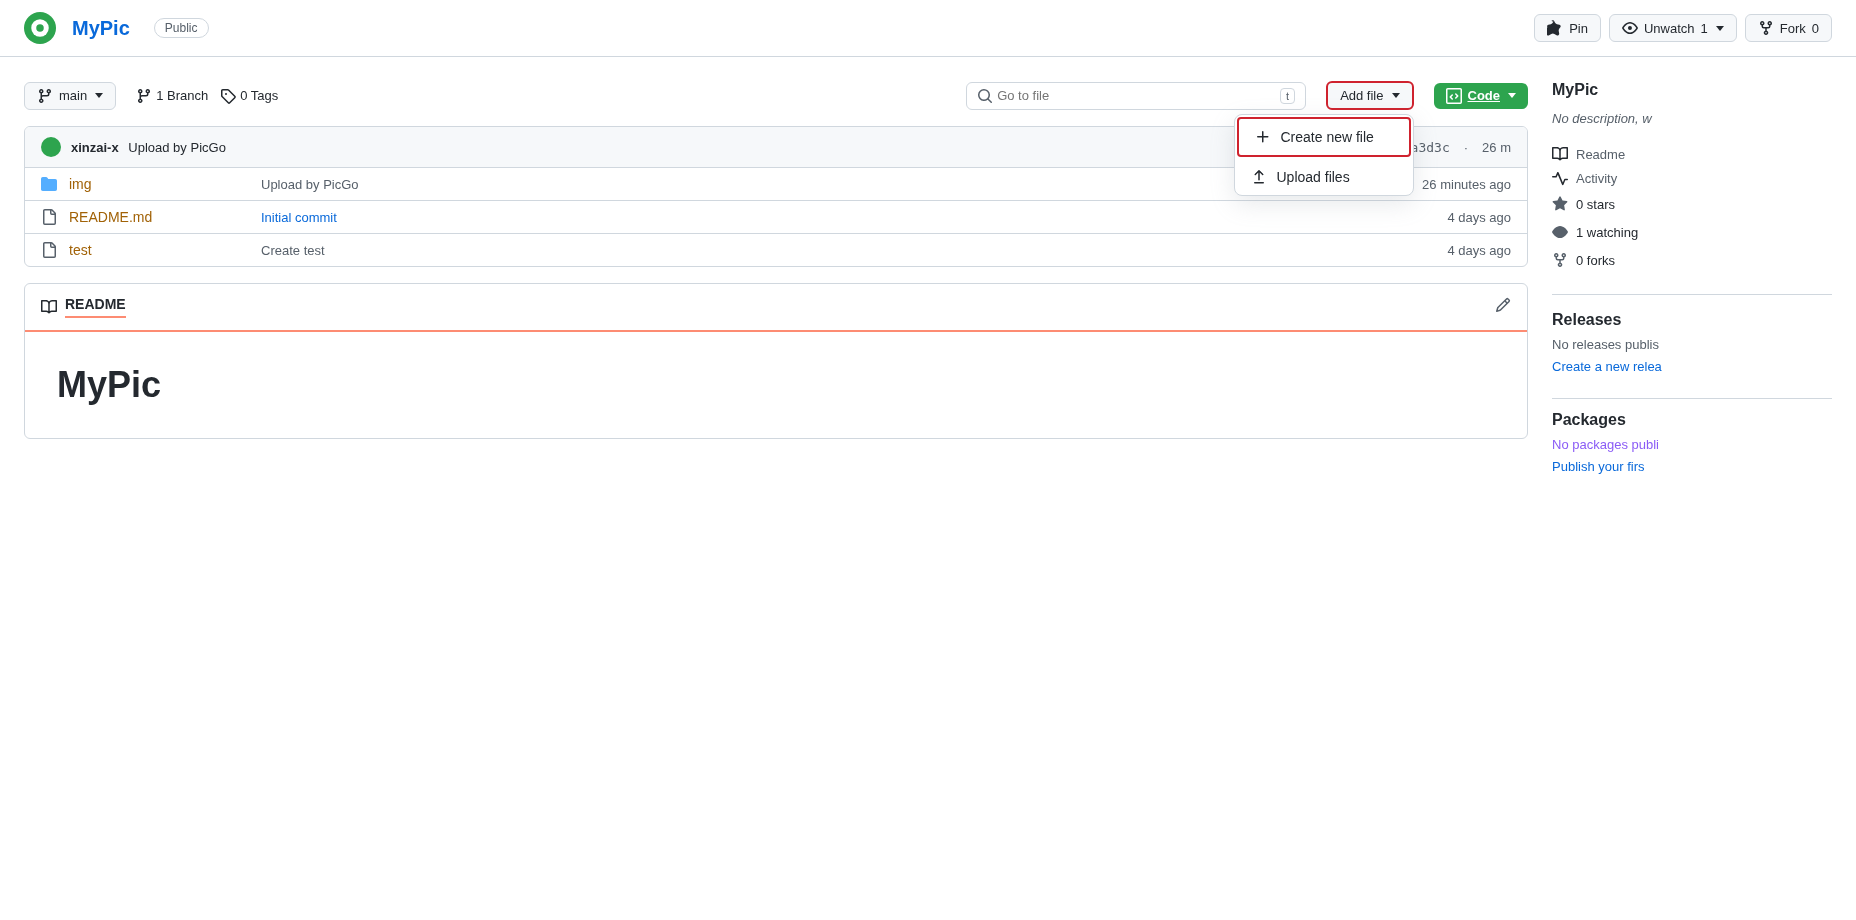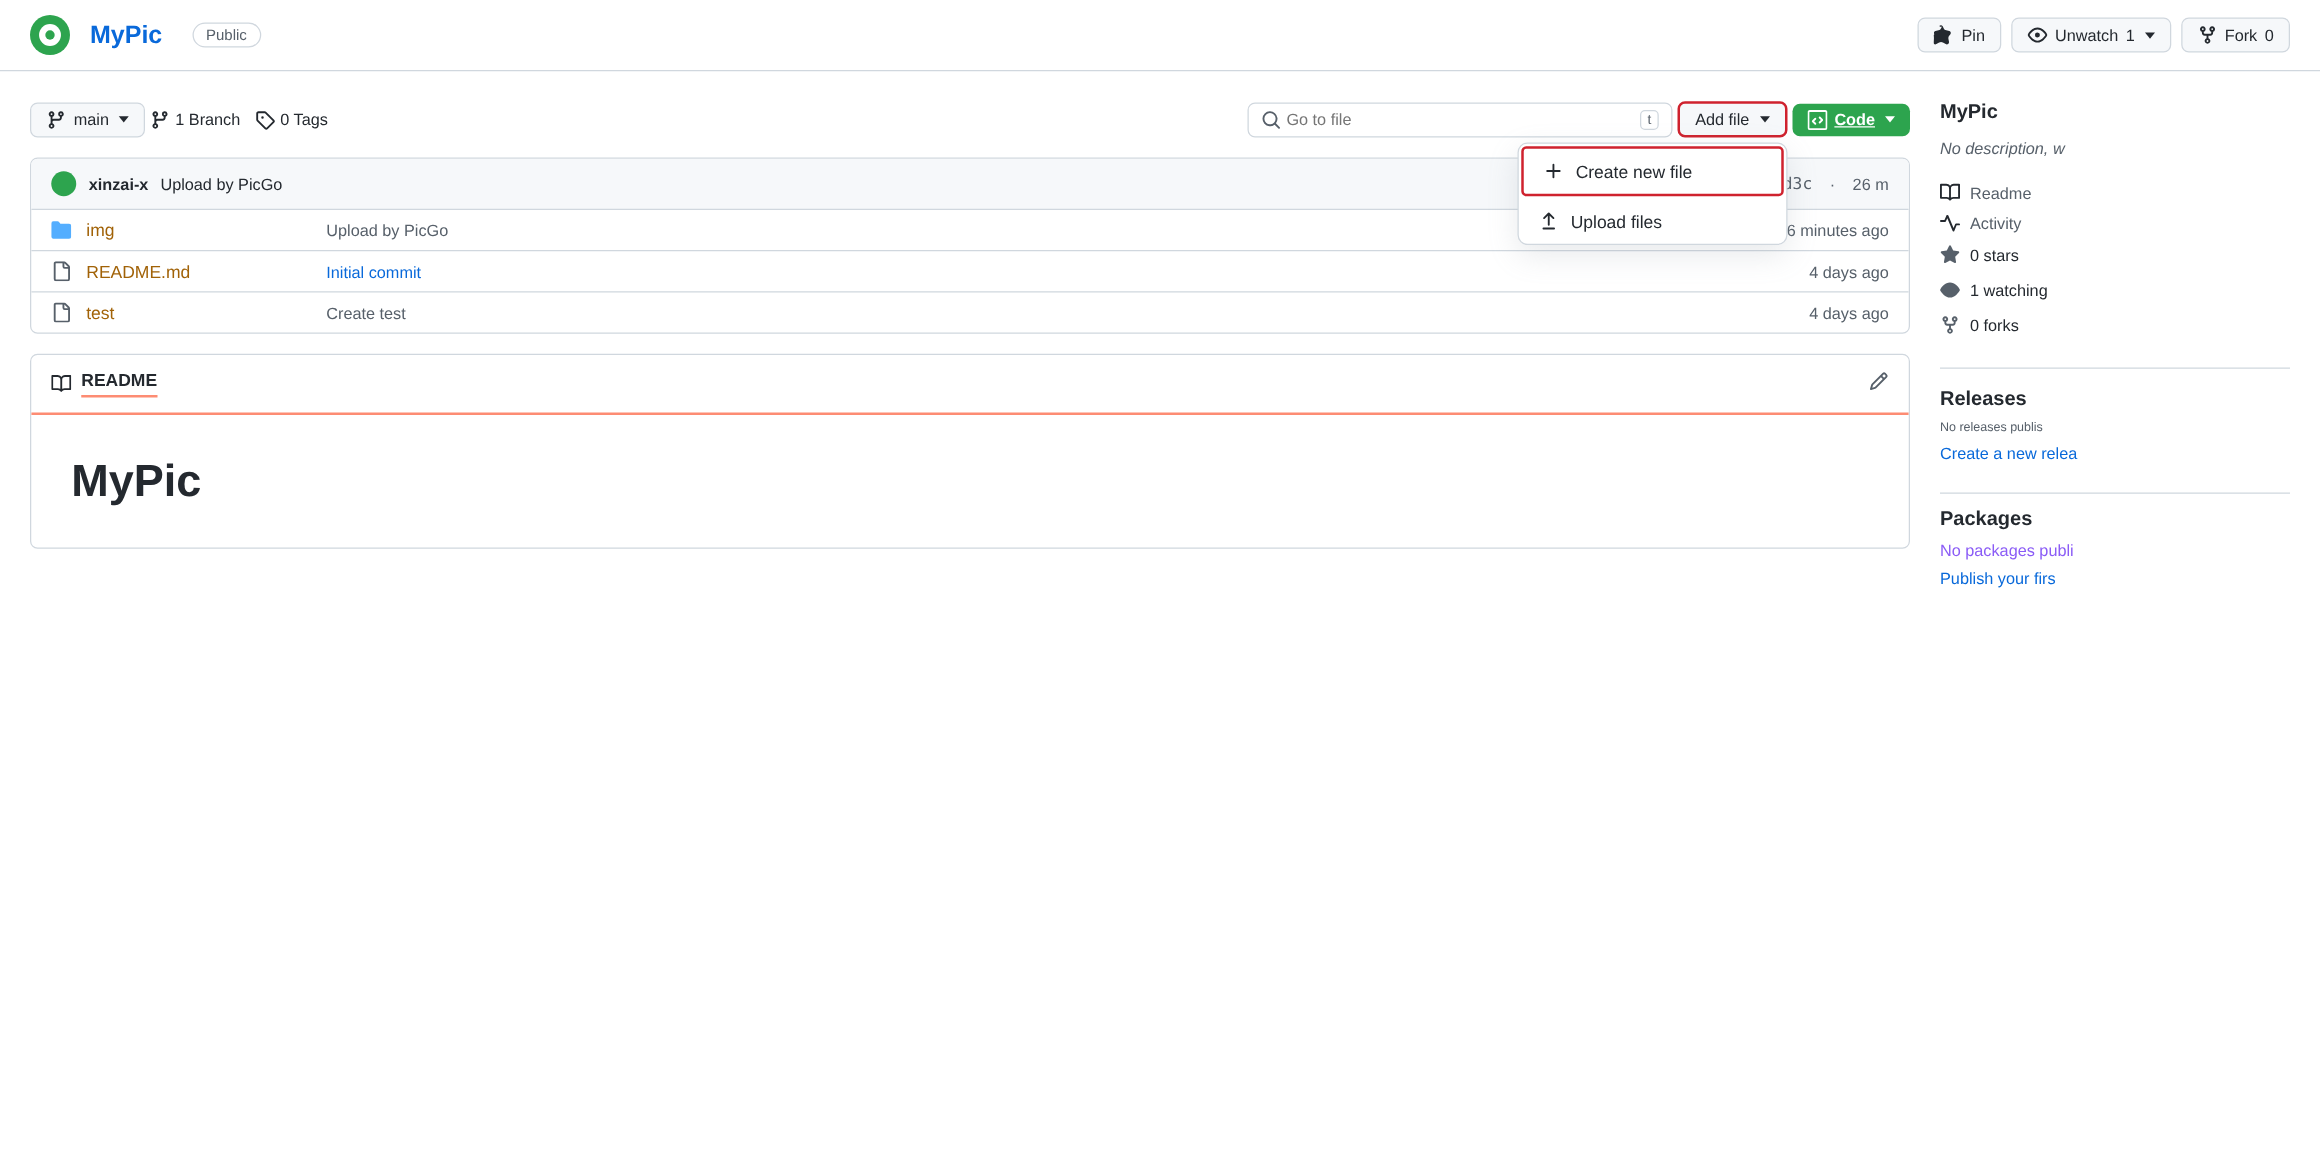--- a/index.html
+++ b/index.html
@@ -10,33 +10,33 @@
     .repo-logo svg { width: 20px; height: 20px; fill: white; }
     .repo-title { font-size: 20px; font-weight: 600; color: #0969da; }
     .public-badge { border: 1px solid #d0d7de; border-radius: 20px; padding: 2px 10px; font-size: 12px; color: #57606a; margin-left: 8px; }
     .top-actions { margin-left: auto; display: flex; gap: 8px; }
     .btn-outline { border: 1px solid #d0d7de; border-radius: 6px; padding: 5px 12px; background: #f6f8fa; font-size: 13px; cursor: pointer; display: flex; align-items: center; gap: 6px; color: #24292f; }
 
     .main-content { display: flex; padding: 24px; gap: 24px; }
     .repo-area { flex: 1; min-width: 0; }
     .sidebar { width: 280px; flex-shrink: 0; }
 
-    .repo-toolbar { display: flex; align-items: center; gap: 4px; margin-bottom: 16px; flex-wrap: wrap; }
+    .repo-toolbar { display: flex; align-items: center; gap: 20px; margin-bottom: 16px; flex-wrap: wrap; }
     .branch-btn { border: 1px solid #d0d7de; border-radius: 6px; padding: 5px 12px; background: #f6f8fa; font-size: 13px; cursor: pointer; display: flex; align-items: center; gap: 6px; color: #24292f; }
     .branch-meta { display: flex; align-items: center; gap: 12px; font-size: 13px; color: #24292f; }
     .branch-meta a { color: #24292f; text-decoration: none; display: flex; align-items: center; gap: 4px; }
     .search-bar { flex: 1; display: flex; align-items: center; border: 1px solid #d0d7de; border-radius: 6px; padding: 5px 10px; background: #fff; min-width: 200px; max-width: 340px; margin-left: auto; }
     .search-bar input { border: none; outline: none; font-size: 13px; flex: 1; background: transparent; }
     .kbd { border: 1px solid #d0d7de; border-radius: 4px; padding: 1px 5px; font-size: 11px; color: #57606a; }
 
     .add-file-wrapper { position: relative; border-radius: 13px; }
     .add-file-btn { border: 1px solid #d0d7de; border-radius: 6px; padding: 5px 12px; background: #f6f8fa; font-size: 13px; cursor: pointer; display: flex; align-items: center; gap: 6px; color: #24292f; border: 2px solid #cf222e; }
     .code-btn { border: none; border-radius: 6px; padding: 5px 12px; background: #2da44e; font-size: 13px; cursor: pointer; display: flex; align-items: center; gap: 6px; color: #fff; font-weight: 600; text-decoration: underline; }
 
-    .dropdown-menu { position: absolute; top: calc(100% + 4px); right: 0; width: 216px; background: #fff; border: 1px solid #d0d7de; border-radius: 8px; box-shadow: 0 8px 24px rgba(140,149,159,0.2); z-index: 100; overflow: hidden; }
+    .dropdown-menu { position: absolute; top: calc(100% + 4px); right: 0; width: 180px; background: #fff; border: 1px solid #d0d7de; border-radius: 8px; box-shadow: 0 8px 24px rgba(140,149,159,0.2); z-index: 100; overflow: hidden; }
     .dropdown-item { display: flex; align-items: center; gap: 10px; padding: 10px 16px; font-size: 14px; cursor: pointer; color: #24292f; }
     .dropdown-item.highlighted { border: 2px solid #cf222e; border-radius: 4px; margin: 2px; }
 
     .file-table { border: 1px solid #d0d7de; border-radius: 6px; overflow: hidden; }
     .commit-header { display: flex; align-items: center; gap: 10px; padding: 10px 16px; background: #f6f8fa; border-bottom: 1px solid #d0d7de; }
     .commit-avatar { width: 20px; height: 20px; background: #2da44e; border-radius: 50%; flex-shrink: 0; }
     .commit-info { flex: 1; font-size: 13px; }
     .commit-info .author { font-weight: 600; }
     .commit-hash { font-size: 13px; color: #57606a; font-family: monospace; }
     .commit-time { font-size: 13px; color: #57606a; }
@@ -60,21 +60,21 @@
     .about-desc { font-size: 13px; color: #57606a; font-style: italic; margin-bottom: 20px; }
     .about-links { display: flex; flex-direction: column; gap: 8px; }
     .about-link { display: flex; align-items: center; gap: 8px; font-size: 13px; color: #24292f; text-decoration: none; }
     .about-link span { color: #57606a; }
 
     .sidebar-stat { display: flex; align-items: center; gap: 8px; font-size: 13px; color: #24292f; padding: 2px 0; }
     .sidebar-stat svg { width: 16px; height: 16px; color: #57606a; }
 
     .releases-section { margin-top: 24px; border-top: 1px solid #d0d7de; padding-top: 16px; }
     .releases-section h3 { font-size: 16px; font-weight: 600; margin-bottom: 8px; }
-    .releases-desc { font-size: 10px; color: #57606a; margin-bottom: 6px; }
+    .releases-desc { font-size: 13px; color: #57606a; margin-bottom: 6px; }
     .create-release-link { font-size: 13px; color: #0969da; text-decoration: none; }
 
     .packages-section { margin-top: 24px; border-top: 1px solid #d0d7de; padding-top: 12px; }
     .packages-section h3 { font-size: 16px; font-weight: 600; margin-bottom: 8px; }
     .packages-desc { font-size: 13px; color: #8b5cf6; margin-bottom: 6px; }
     .publish-link { font-size: 13px; color: #0969da; text-decoration: none; }
 
     .chevron { display: inline-block; width: 0; height: 0; border-left: 4px solid transparent; border-right: 4px solid transparent; border-top: 5px solid currentColor; vertical-align: middle; margin-left: 2px; }
   </style>
 </head>

